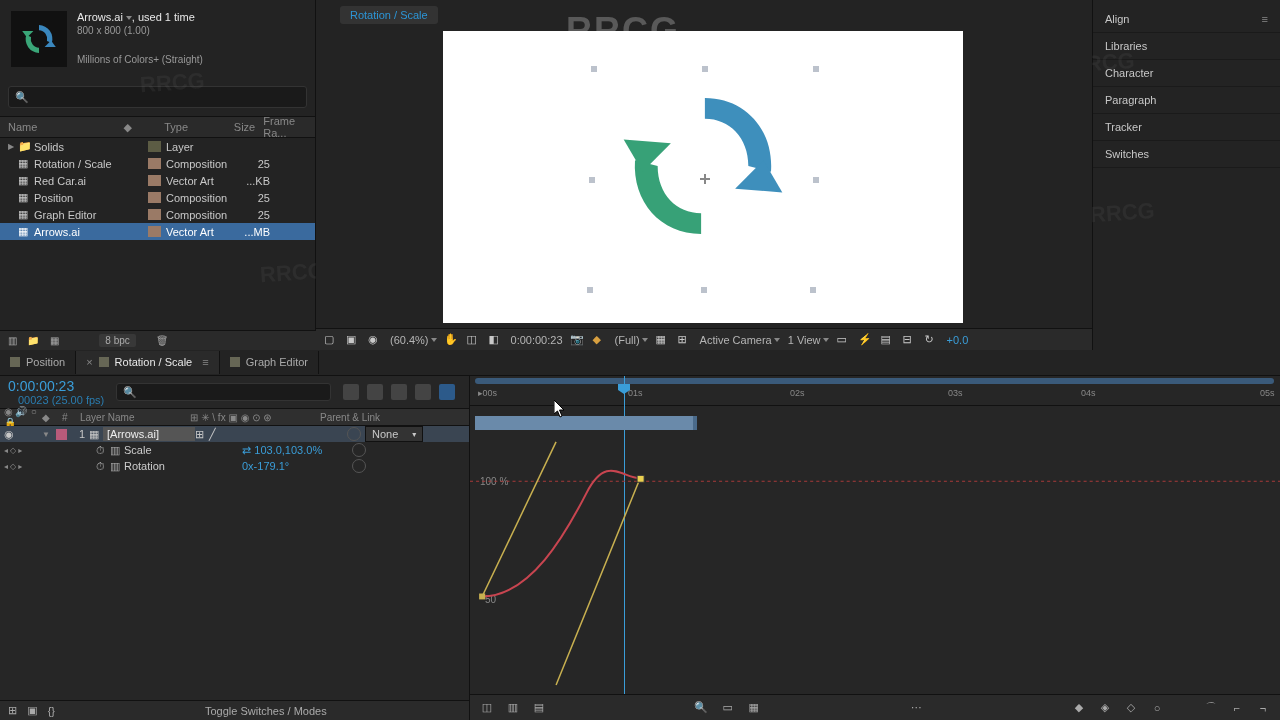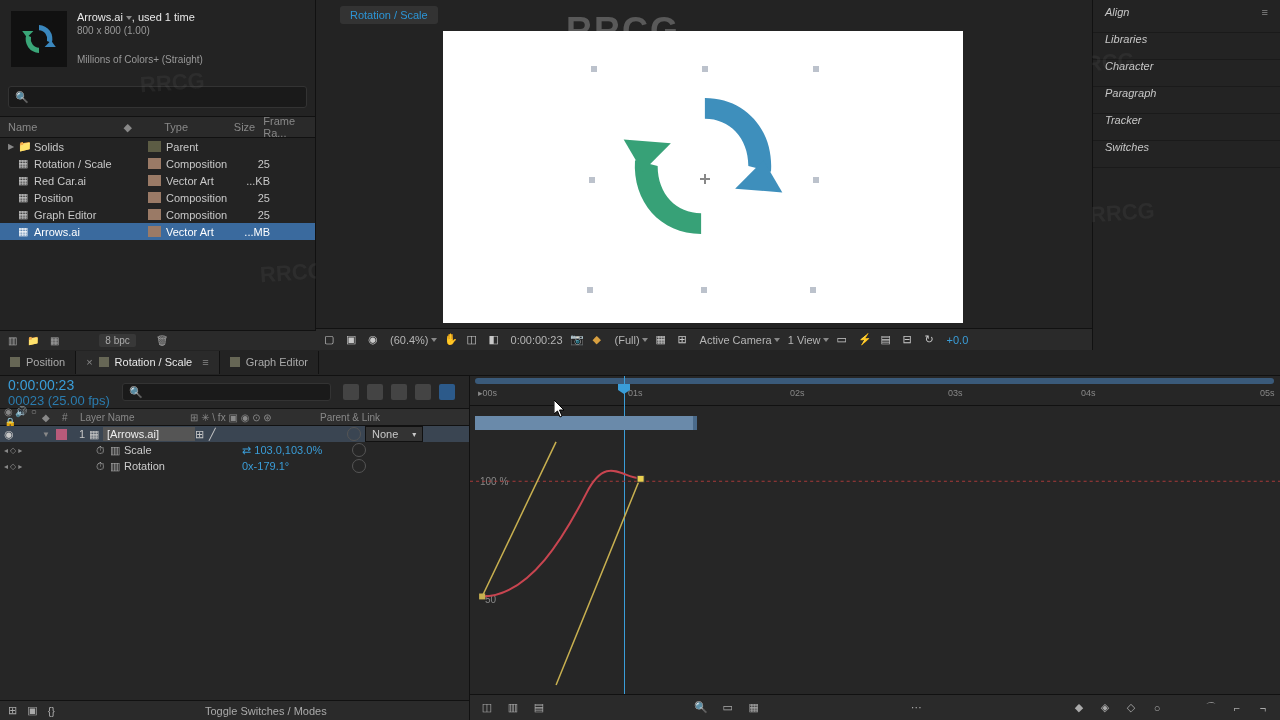--- a/index.html
+++ b/index.html
@@ -43,36 +43,36 @@
 .viewer-canvas .anchor::before{content:""; position:absolute; left:4px; top:0; width:2px; height:10px; background:#888;}
 .viewer-canvas .anchor::after{content:""; position:absolute; left:0; top:4px; width:10px; height:2px; background:#888;}
 .arrows-art { position: absolute; left: 175px; top: 50px; width: 170px; height: 170px; }
 .viewer-controls { position: absolute; left: 0; right: 0; bottom: 0; height: 22px; background: #2a2a2a; display: flex; align-items: center; gap: 8px; padding: 0 8px; border-top:1px solid #111;}
 .vc-item{color:#b5b5b5; display:flex; align-items:center; gap:2px;}
 .vc-item .dd{width:0;height:0;border-left:3px solid transparent;border-right:3px solid transparent;border-top:4px solid #888;}
 .vc-item.blue{color:#3a9dd8;}
 .vc-ic{width:14px;height:14px;}
 
 .side-panel { width: 188px; background: #232323; border-left: 1px solid #111; padding-top: 6px; }
-.side-item { height: 27px; display: flex; align-items: flex-start; padding: 0 12px; color: #c8c8c8; border-bottom:1px solid #1a1a1a;font-style:italic;}
+.side-item { height: 27px; display: flex; align-items: center; padding: 0 12px; color: #c8c8c8; border-bottom:1px solid #1a1a1a;}
 .side-item .menu{margin-left:auto; color:#888;}
 
 .bottom-row { height: 370px; display: flex; flex-direction: column; background: #1e1e1e; }
 .tl-tabs { height: 26px; background: #232323; display: flex; align-items: center; border-bottom: 1px solid #111; }
 .tl-tab { padding: 5px 10px 6px; display: flex; align-items: center; gap: 6px; color: #aaa; border-right:1px solid #111;}
 .tl-tab.active { background: #2a2a2a; color: #e8e8e8; }
 .tl-tab .x{color:#888;}
 .tl-tab .lbl{width:10px;height:10px;background:#665;}
 .tl-tab .bars{color:#888; margin-left:4px;}
 
 .tl-body { flex: 1; display: flex; position: relative; }
 .tl-left { width: 470px; background: #262626; border-right: 1px solid #111; display:flex; flex-direction:column;}
 .tl-left-head { height: 32px; display: flex; align-items: center; padding: 0 8px; gap:6px;}
 .tl-time { color: #3a9dd8; font-size: 14px; font-weight:500;}
-.tl-time-sub{font-size:13px; color:#2a7caf;}
+.tl-time-sub{font-size:11px; color:#2a7caf;margin-left:10px;}
 .tl-search{flex:1; background:#1a1a1a; border-radius:3px; height:18px; margin:0 6px; padding:0 6px; display:flex; align-items:center; border:1px solid #333;}
 .tl-toolbtns{display:flex; gap:8px; padding-right:6px;}
 .tl-toolbtns .tbtn{width:16px;height:16px; background:#444; border-radius:2px;}
 .tl-toolbtns .tbtn.on{background:#2c5a8a;}
 .tl-cols{height:18px; background:#2f2f2f; border-top:1px solid #111; border-bottom:1px solid #111; display:flex; align-items:center; padding:0 4px; color:#888; font-size:10px;}
 .tl-cols .c1{width:38px;}
 .tl-cols .c2{width:20px;}
 .tl-cols .c3{width:18px;}
 .tl-cols .c4{width:110px;}
 .tl-cols .c5{width:130px;}
@@ -156,21 +156,21 @@
       <div class="proj-col-type">Type</div>
       <div class="proj-col-size">Size</div>
       <div class="proj-col-fr">Frame Ra...</div>
     </div>
     <div id="proj-items">
         <div class="proj-item">
           <span class="tw">▶</span>
           <span class="ic">📁</span>
           <span class="nm">Solids</span>
           <span class="lbl" style="background:#5c5c44"></span>
-          <span class="ty">Parent</span>
+          <span class="ty">Layer</span>
           <span class="sz"></span>
         </div>
         <div class="proj-item">
           <span class="tw"></span>
           <span class="ic">▦</span>
           <span class="nm">Rotation / Scale</span>
           <span class="lbl" style="background:#9a7a66"></span>
           <span class="ty">Composition</span>
           <span class="sz">25</span>
         </div>

